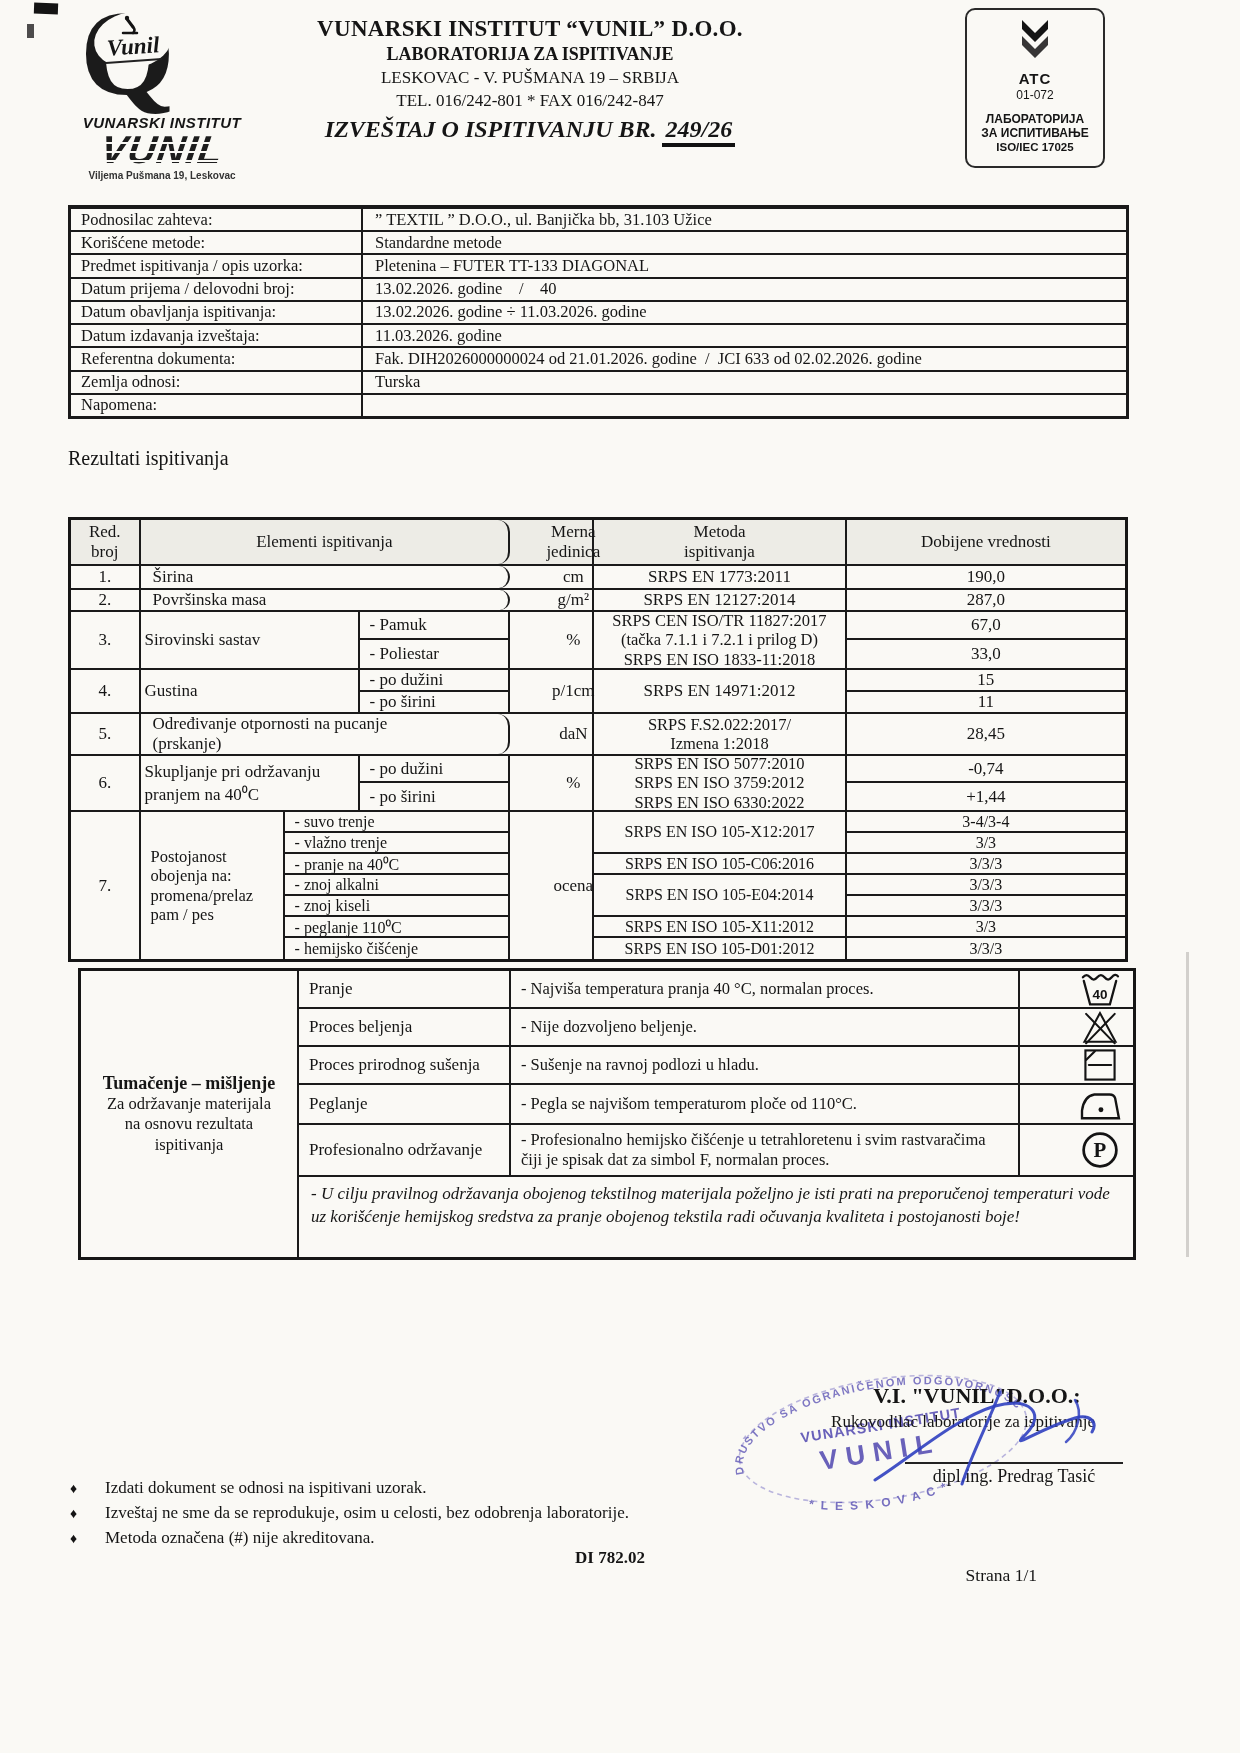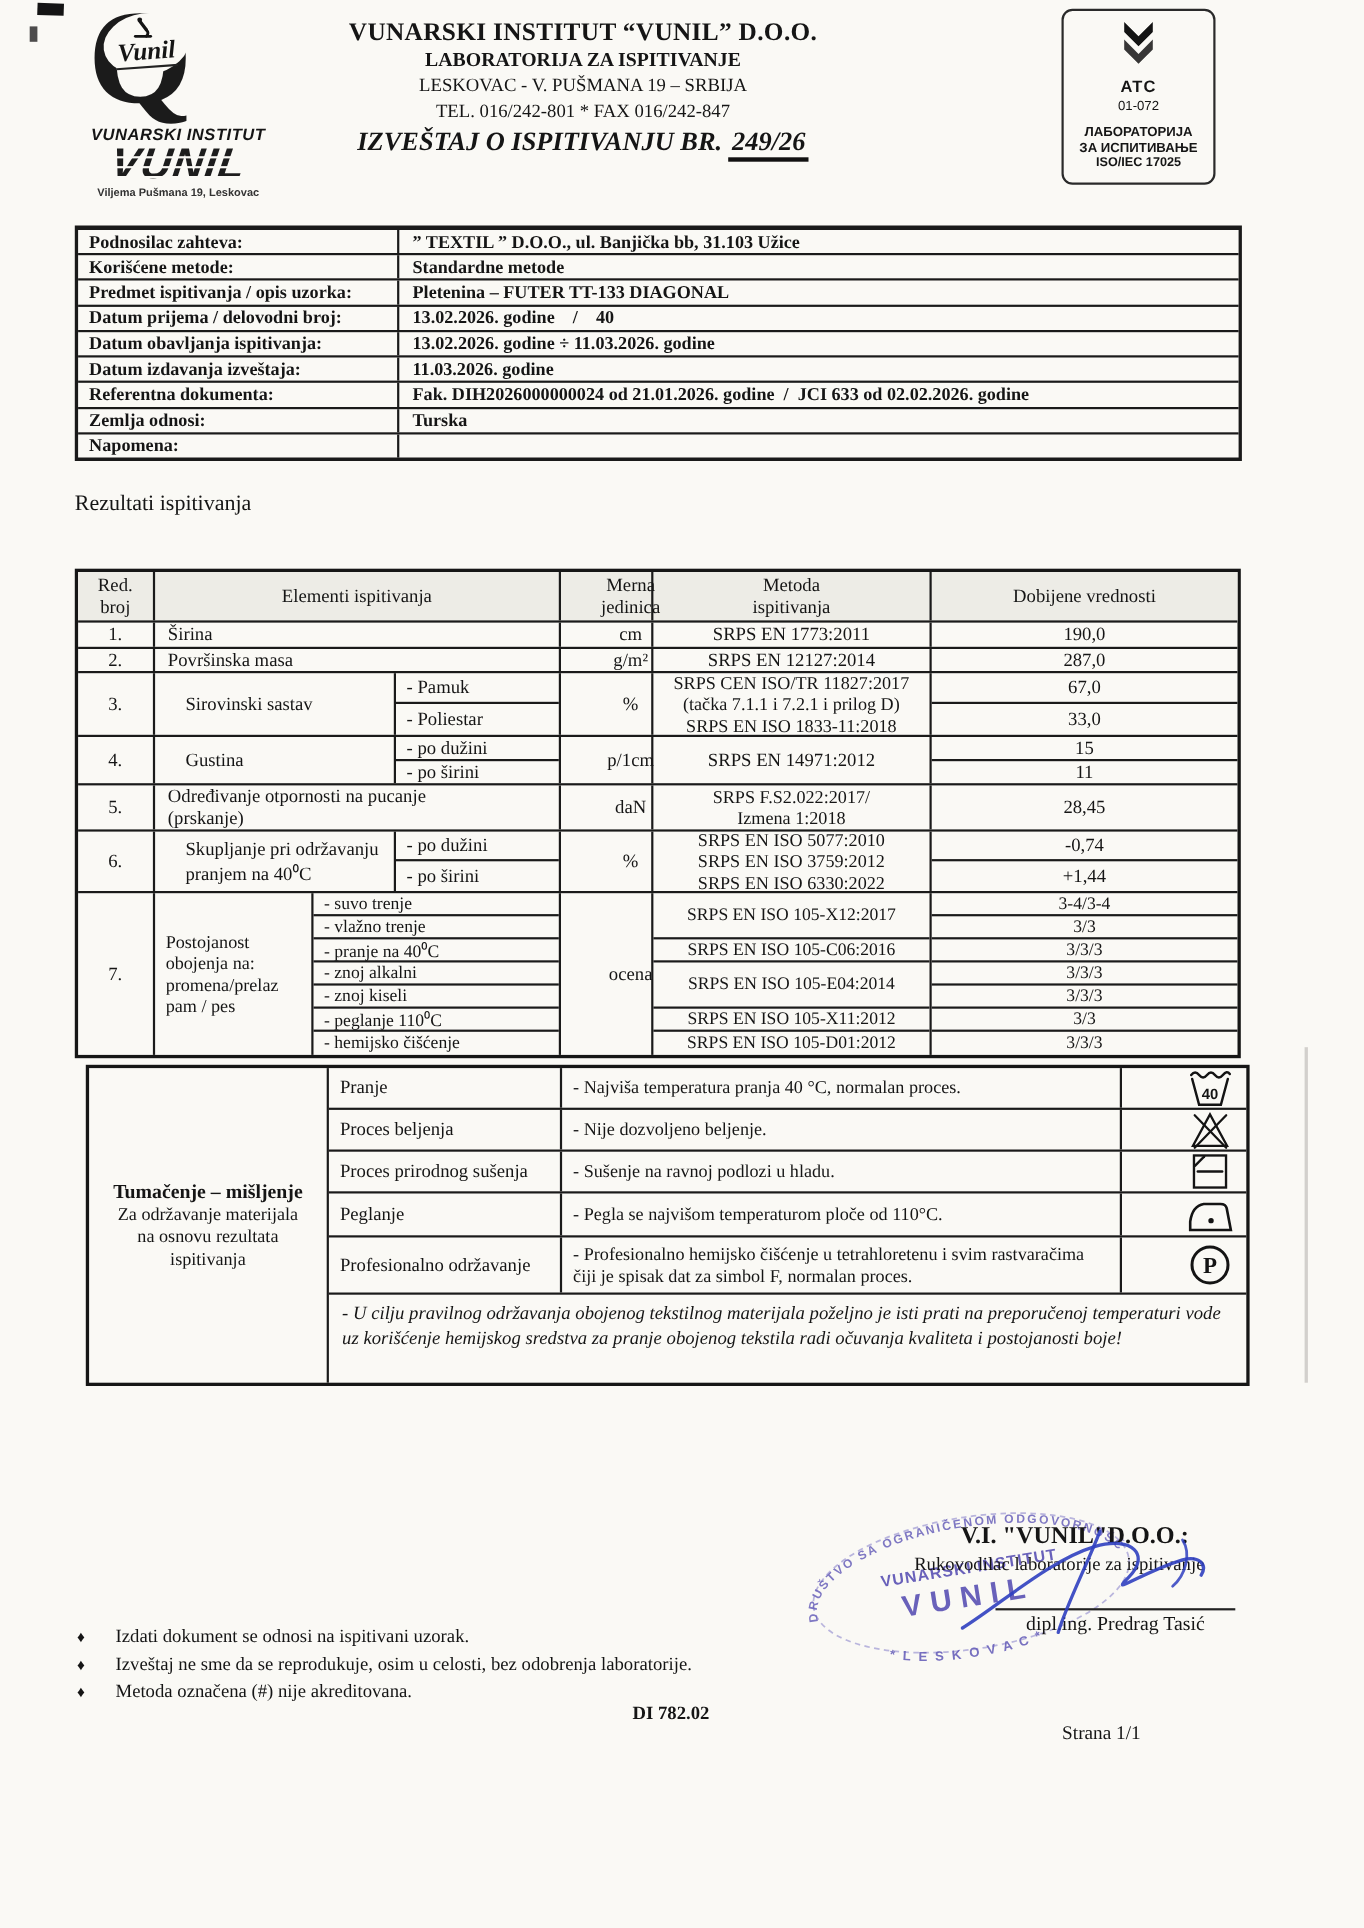--- a/index.html
+++ b/index.html
@@ -53,49 +53,49 @@
   .badge-l1   { font-weight:bold; font-size:12px; line-height:1.2; margin-top:10px;}
   .badge-l3   { font-size:11.5px; font-weight:bold; }
 
   .mark1 { left:34px; top:3px; width:24px; height:11px; background:#141414; transform:rotate(2deg);}
   .mark2 { left:27px; top:24px; width:7px; height:14px; background:#2e2e2e; opacity:.85;}
   .edge-line { left:1186px; top:952px; width:3px; height:305px; background:#c4c2bd; opacity:.75;}
 
   
   .info { left:68px; top:205px; width:1061px; height:214px;
           border:3px solid #1a1a1a; border-top-width:4px; display:flex; flex-direction:column; }
-  .info-row { flex:1; display:flex; border-bottom:2px solid #1a1a1a;font-weight:bold; }
+  .info-row { flex:1; display:flex; border-bottom:2px solid #1a1a1a; }
   .info-row:last-child { border-bottom:none; }
   .info-label { width:292px; border-right:2px solid #1a1a1a; display:flex; align-items:center;
                 padding-left:10px; font-size:16.5px; }
   .info-value { flex:1; display:flex; align-items:center; padding-left:12px; font-size:16.5px; }
 
   .results-heading { left:68px; top:447px; font-size:20px; }
 
   
   .res { left:68px; top:517px; width:1060px; border:3px solid #161616; font-size:17px; }
   .rrow { display:flex; border-bottom:2px solid #1a1a1a; }
   .rrow:last-child { border-bottom:none; }
   .rc { border-right:2px solid #1a1a1a; display:flex; align-items:center;
         justify-content:center; text-align:center; }
   .rc:last-child { border-right:none; }
   .c-num { width:70px; }
-  .c-elem { width:372px; }
+  .c-elem { width:372px;border-radius:12px; }
   .c-unit { width:84px;padding-left:44px; }
   .c-meth { width:254px; }
   .c-val  { width:280px; }
   .left-pad { justify-content:flex-start; text-align:left; padding-left:12px; }
   .rhead { height:46px; background:#edece6; line-height:1.15; }
   .rhead .rc { font-size:17px; }
   .stack { flex-direction:column; align-items:stretch; padding:0; }
   .srow { display:flex; align-items:center; border-bottom:2px solid #1a1a1a; }
   .srow:last-child { border-bottom:none; }
   .srow.ctr { justify-content:center; text-align:center; }
   .elem-split { display:flex; align-items:stretch; width:372px; border-right:2px solid #1a1a1a; }
-  .elem-main { display:flex; align-items:center; padding-left:28px; border-right:2px solid #1a1a1a; }
+  .elem-main { display:flex; align-items:center; padding-left:4px; border-right:2px solid #1a1a1a; }
   .elem-sub  { display:flex; flex-direction:column; flex:1; }
   .elem-sub .srow { padding-left:10px; }
   .m-small { font-size:16.5px; line-height:1.16; }
   .s-small { font-size:16px; }
 
   
   .care { left:78px; top:968px; width:1058px; border:3px solid #161616; display:flex; }
   .care-c1 { width:218px; border-right:2px solid #1a1a1a; display:flex; flex-direction:column;
              align-items:center; justify-content:center; text-align:center; padding:4px; }
   .care-c1-title { font-weight:bold; font-size:18px; }

